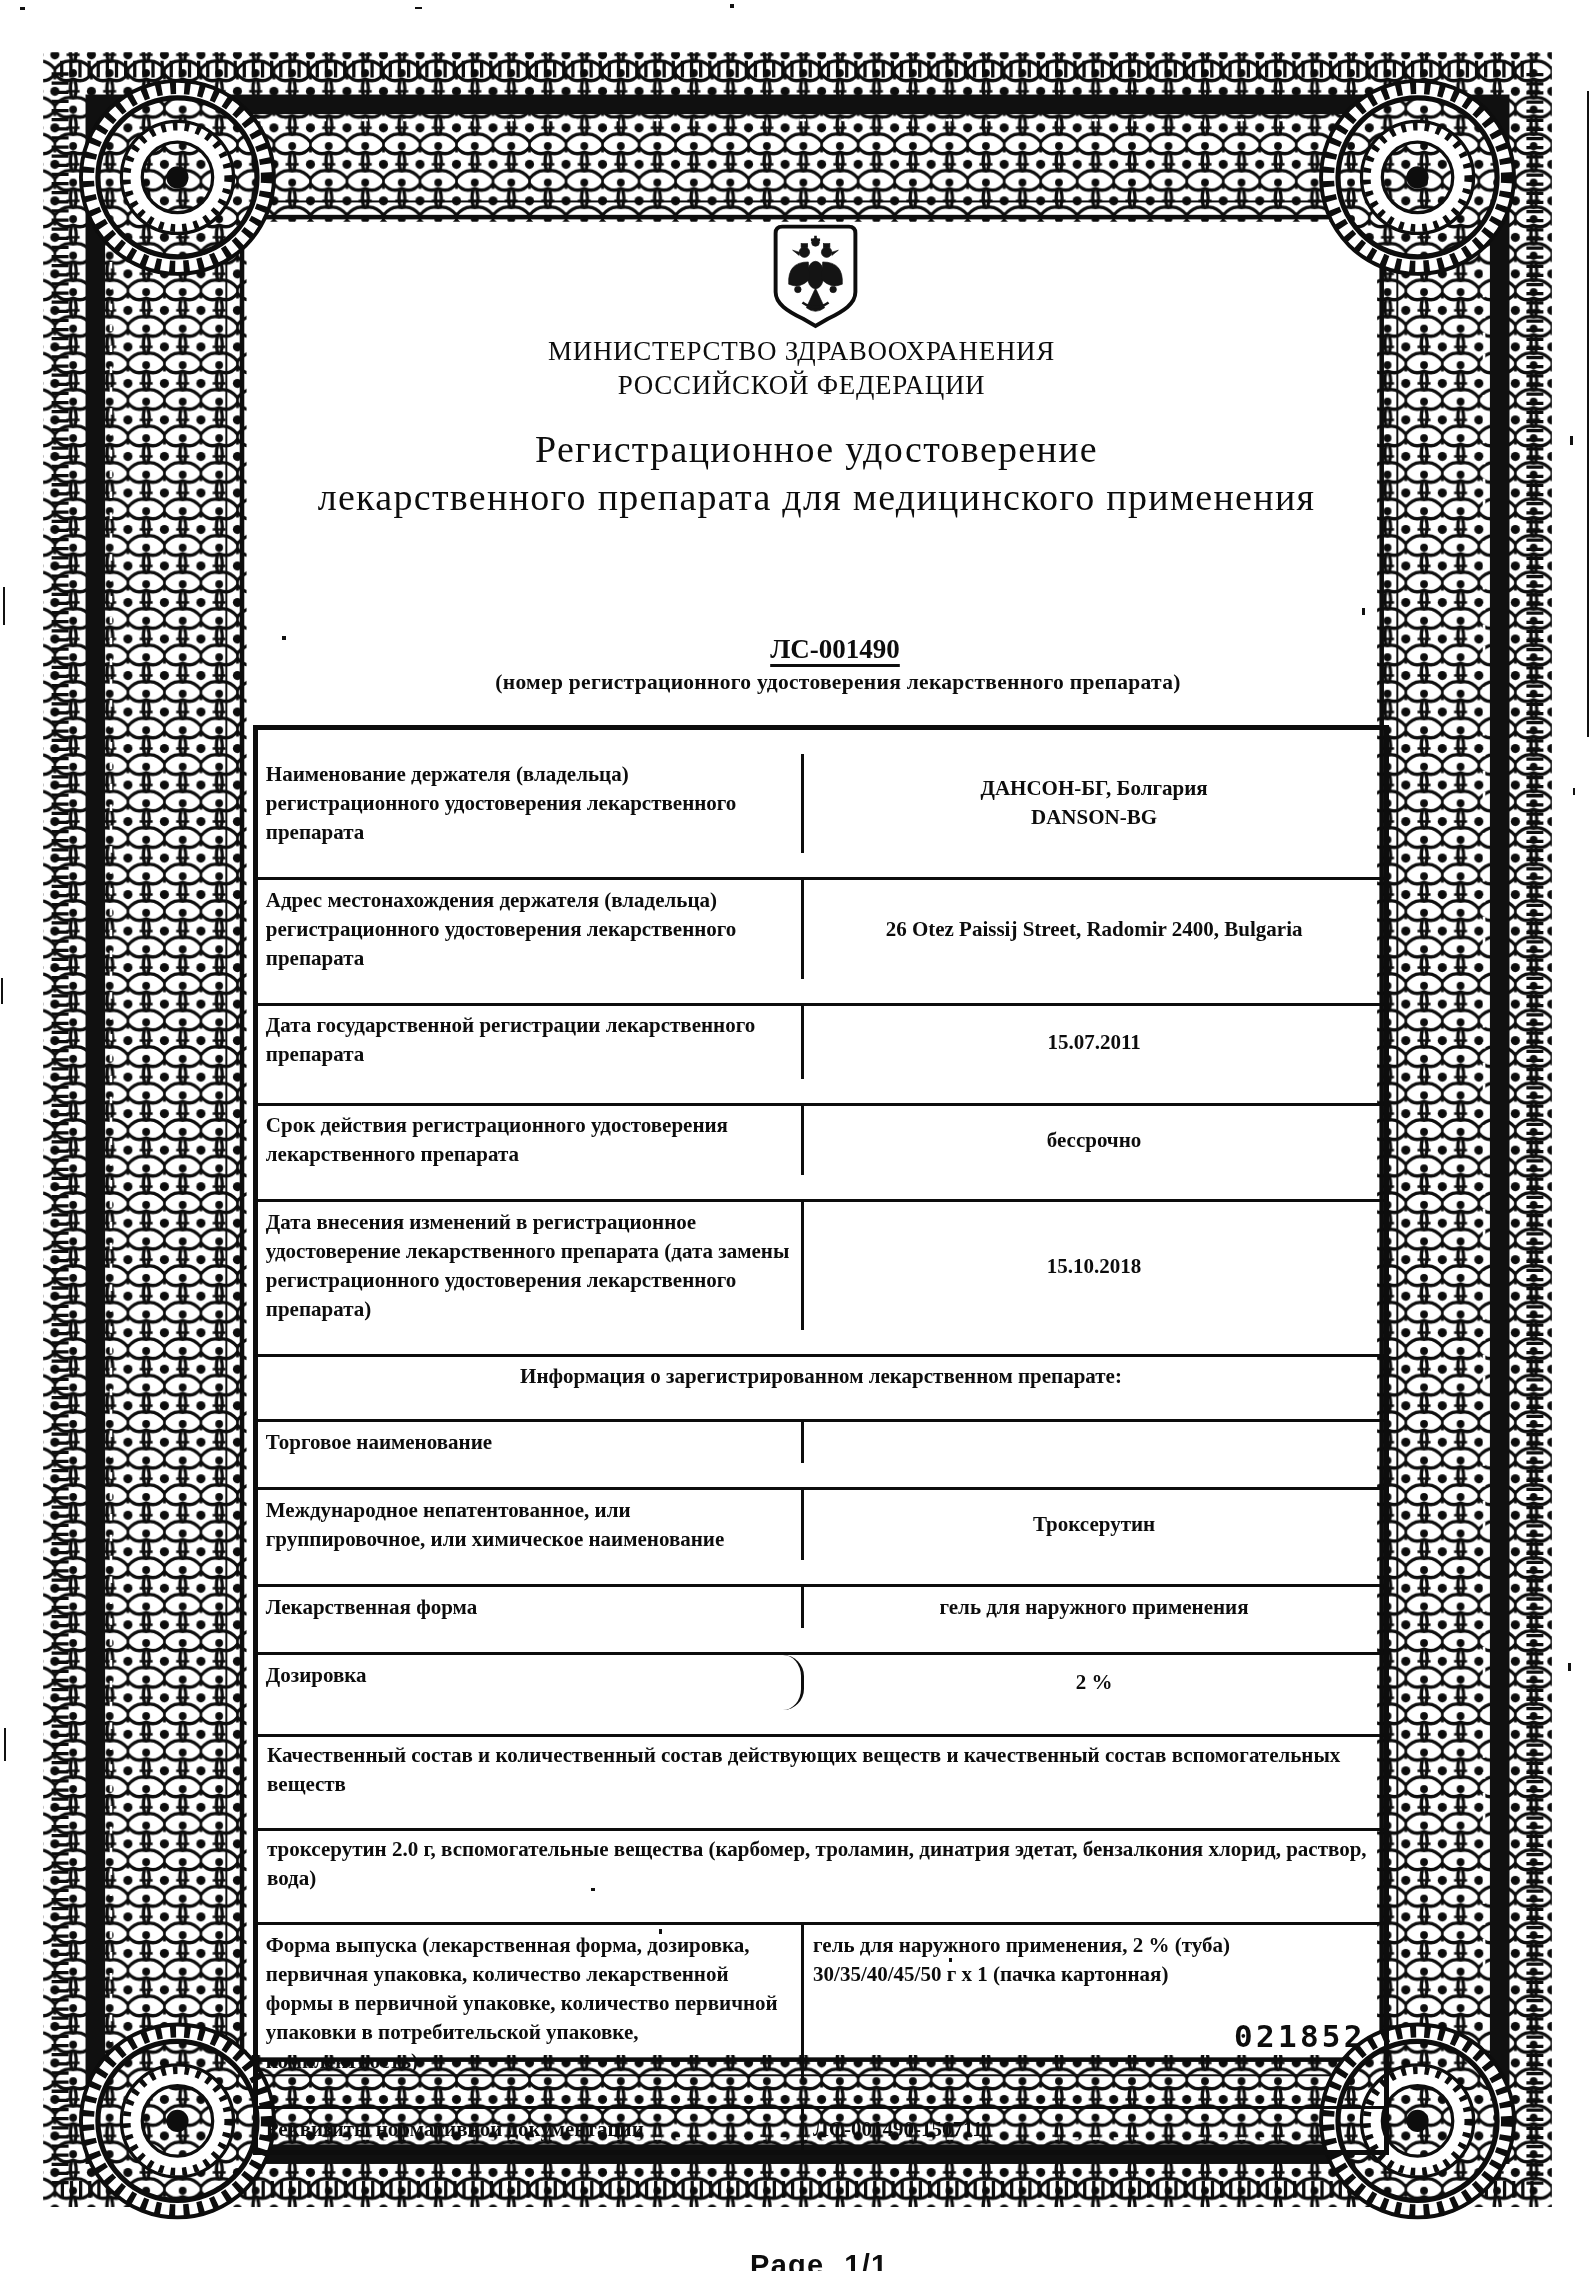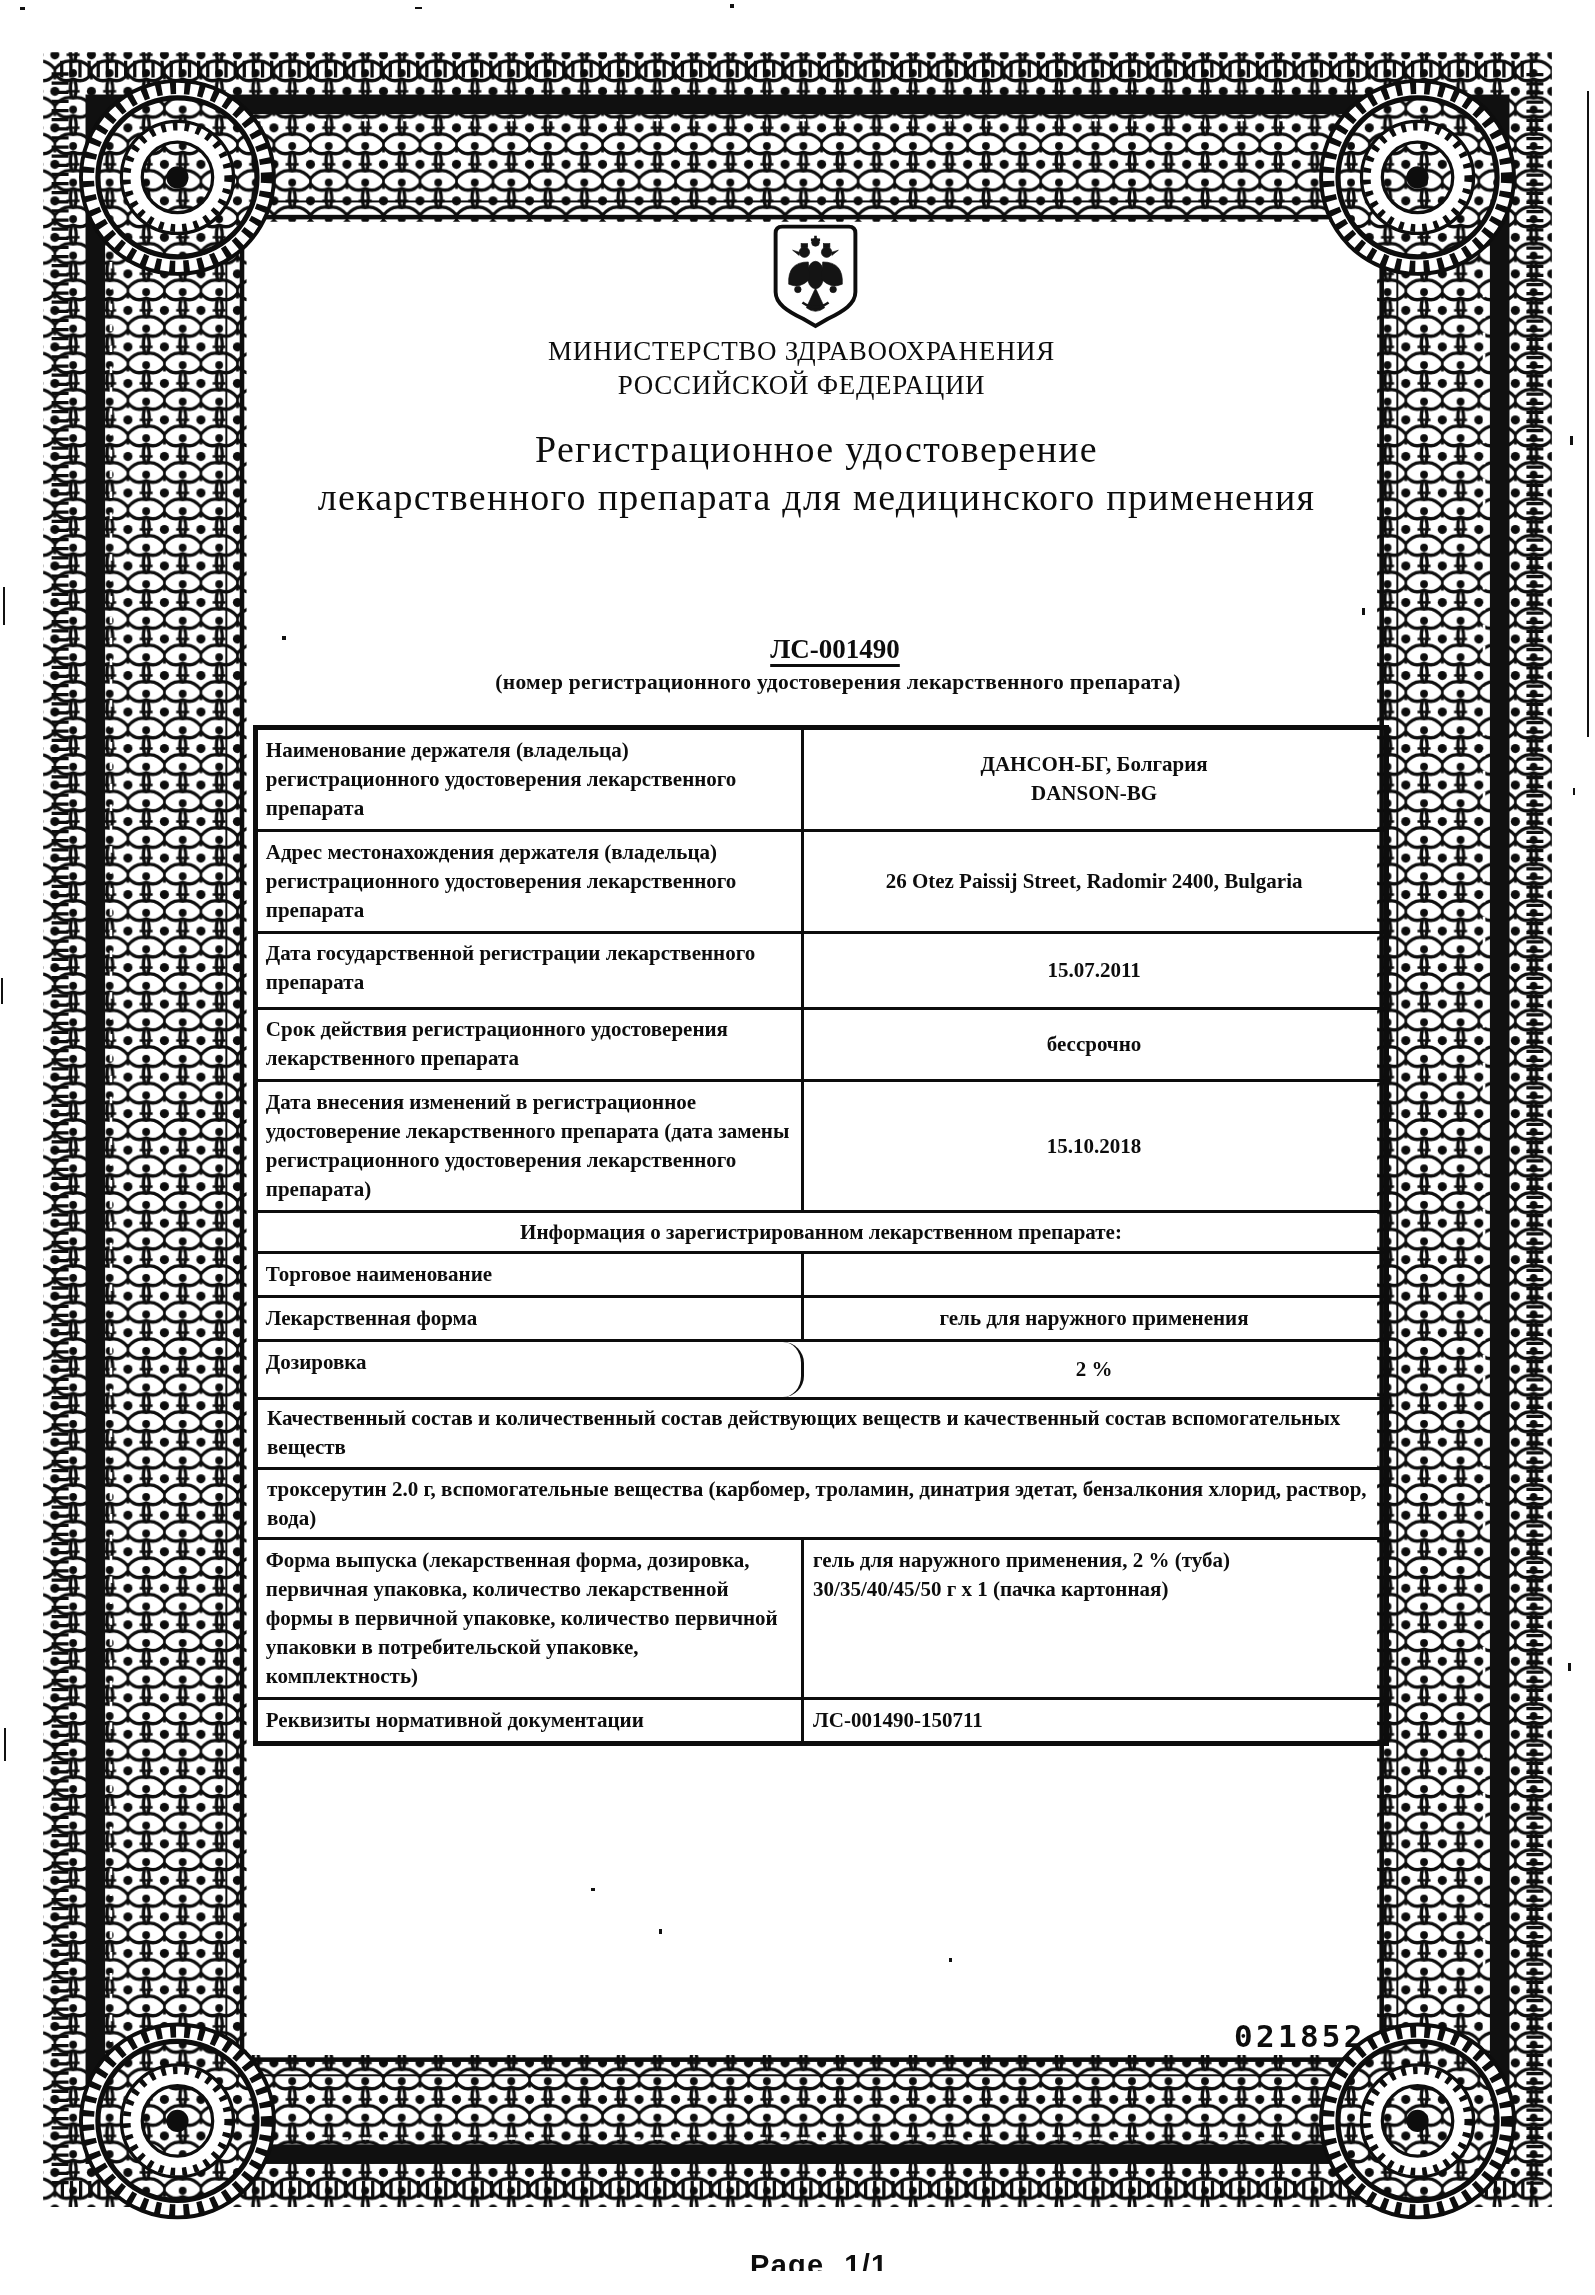--- a/index.html
+++ b/index.html
@@ -25,21 +25,21 @@
   }
   .reg-caption{
     position:absolute;left:253px;top:670px;width:1127px;text-align:center;
     font-size:21.5px;font-weight:bold;text-indent:43px;letter-spacing:0.3px;
   }
   
   .cert-table{
     position:absolute;left:253px;top:725px;width:1126px;
     border:5.2px solid #0d0d0d;font-size:21px;font-weight:bold;line-height:29px;
   }
-  .tr{display:flex;border-top:3.9px solid #0d0d0d;}
+  .tr{display:flex;border-top:3.9px solid #0d0d0d;margin-top:24px;}
   .tr:first-child{border-top:none;}
   .lab{
     width:48.5%;box-sizing:border-box;border-right:3.3px solid #0d0d0d;
     padding:5.9px 10.4px 5.9px 7.8px;text-align:left;
   }
   .val{
     flex:1;display:flex;align-items:center;justify-content:center;
     text-align:center;padding:5.9px 9px;white-space:pre-line;box-sizing:border-box;
   }
   .val.left{justify-content:flex-start;text-align:left;}
@@ -194,20 +194,24 @@
     </div>
 
     <div class="tr">
       <div class="span-row center mh66" style="width:100%">Информация о зарегистрированном лекарственном препарате:</div>
     </div>
 
     <div class="tr">
       <div class="lab">Торговое наименование</div>
     </div>
 
+    <div class="tr">
+      <div class="lab">Международное непатентованное, или группировочное, или химическое наименование</div>
+      <div class="val">Троксерутин</div>
+    </div>
 
     <div class="tr">
       <div class="lab">Лекарственная форма</div>
       <div class="val">гель для наружного применения</div>
     </div>
 
     <div class="tr">
       <div class="lab mh84">Дозировка</div>
       <div class="val">2 %</div>
     </div>

